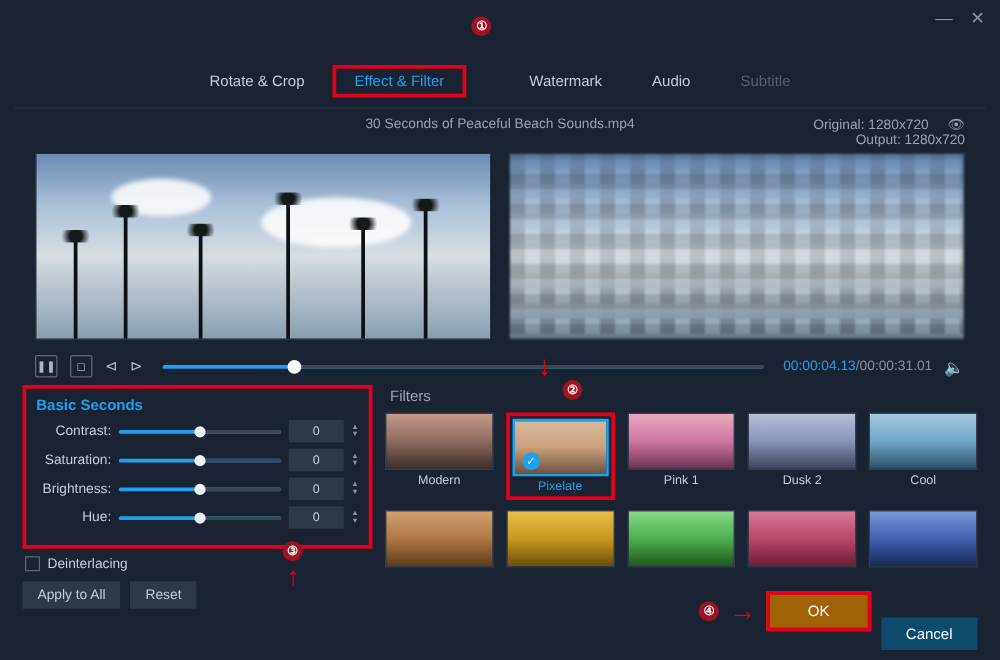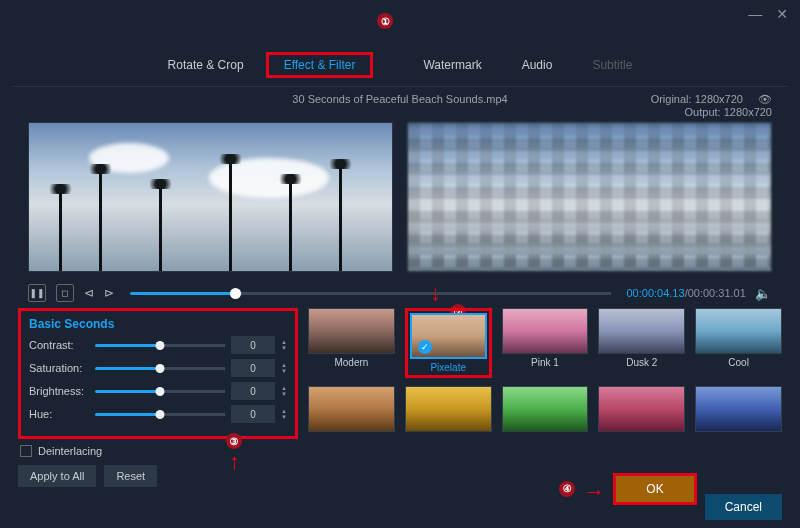--- a/index.html
+++ b/index.html
@@ -34,21 +34,21 @@
   .seek { flex: 1; height: 3px; background: #1da1f2; position: relative; margin: 0 6px; border-radius:2px;}
   .seek::after { content:""; position:absolute; right:77%; top:-4px; width:11px; height:11px; background:#fff; border-radius:50%; }
   .seek-track { position:absolute; left:23%; right:0; top:0; bottom:0; background:#3a4654; border-radius:2px;}
   .time { color: #1da1f2; font-size: 11px; }
   .time .dur { color: #8892a0; }
   .vol { color:#aeb7c2; font-size:13px;}
   .bottom { display: flex; padding: 0 18px 6px; gap: 10px; }
   .basic-effect { width: 280px; border: 3px solid #e3001b; padding: 6px 8px 8px; position: relative; }
   .be-title { color: #1da1f2; font-size: 12px; font-weight: bold; margin-bottom: 4px; }
   .row { display: flex; align-items: center; margin: 5px 0; gap: 6px; }
-  .row label { width: 60px; font-size: 11px; }
+  .row label { width: 60px; font-size: 11px; text-align: right; }
   .slider { flex: 1; height: 3px; background: #1da1f2; position: relative; border-radius:2px;}
   .slider::after { content:""; position:absolute; left:50%; top:-3px; width:9px; height:9px; background:#eef2f6; border-radius:50%; transform:translateX(-50%);}
   .slider .track { position:absolute; left:50%; right:0; top:0; bottom:0; background:#3a4654; border-radius:2px;}
   .valbox { width: 44px; height: 18px; background: #2e3947; display:flex; align-items:center; justify-content:center; font-size:10px; position:relative; }
   .spin { display:flex; flex-direction:column; gap:1px;}
   .spin span { font-size:6px; color:#8892a0; line-height:5px; cursor:pointer;}
   .checkbox-row { display:flex; align-items:center; gap:6px; margin: 6px 0 0 2px; font-size:11px;}
   .chk { width:12px; height:12px; border:1px solid #5d6873; }
   .btns { display:flex; gap:8px; margin-top:8px; }
   .btn-s { background:#2e3947; padding:5px 12px; font-size:11px; cursor:pointer; }
@@ -197,20 +197,21 @@
     </div>
     <div class="callout" style="bottom:38px; right:56px;">③</div>
     <div class="arrow" style="bottom:12px; right:58px;">↑</div>
   </div>
 
   <div class="filters">
     <div style="position:relative; height:0;">
       <div class="arrow" style="top:-28px; left:122px;">↓</div>
       <div class="callout" style="top:-4px; left:142px;">②</div>
     </div>
+    <div class="f-title">Filters</div>
     <div class="f-grid" id="filter-grid">
         <div class="f-item">
           <div class="f-thumb t-modern"></div>
           <div class="f-label">Modern</div>
         </div>
         <div class="f-item selected">
           <div class="f-thumb t-pix">
             <div class="check">✓</div>
           </div>
           <div class="f-label">Pixelate</div>

